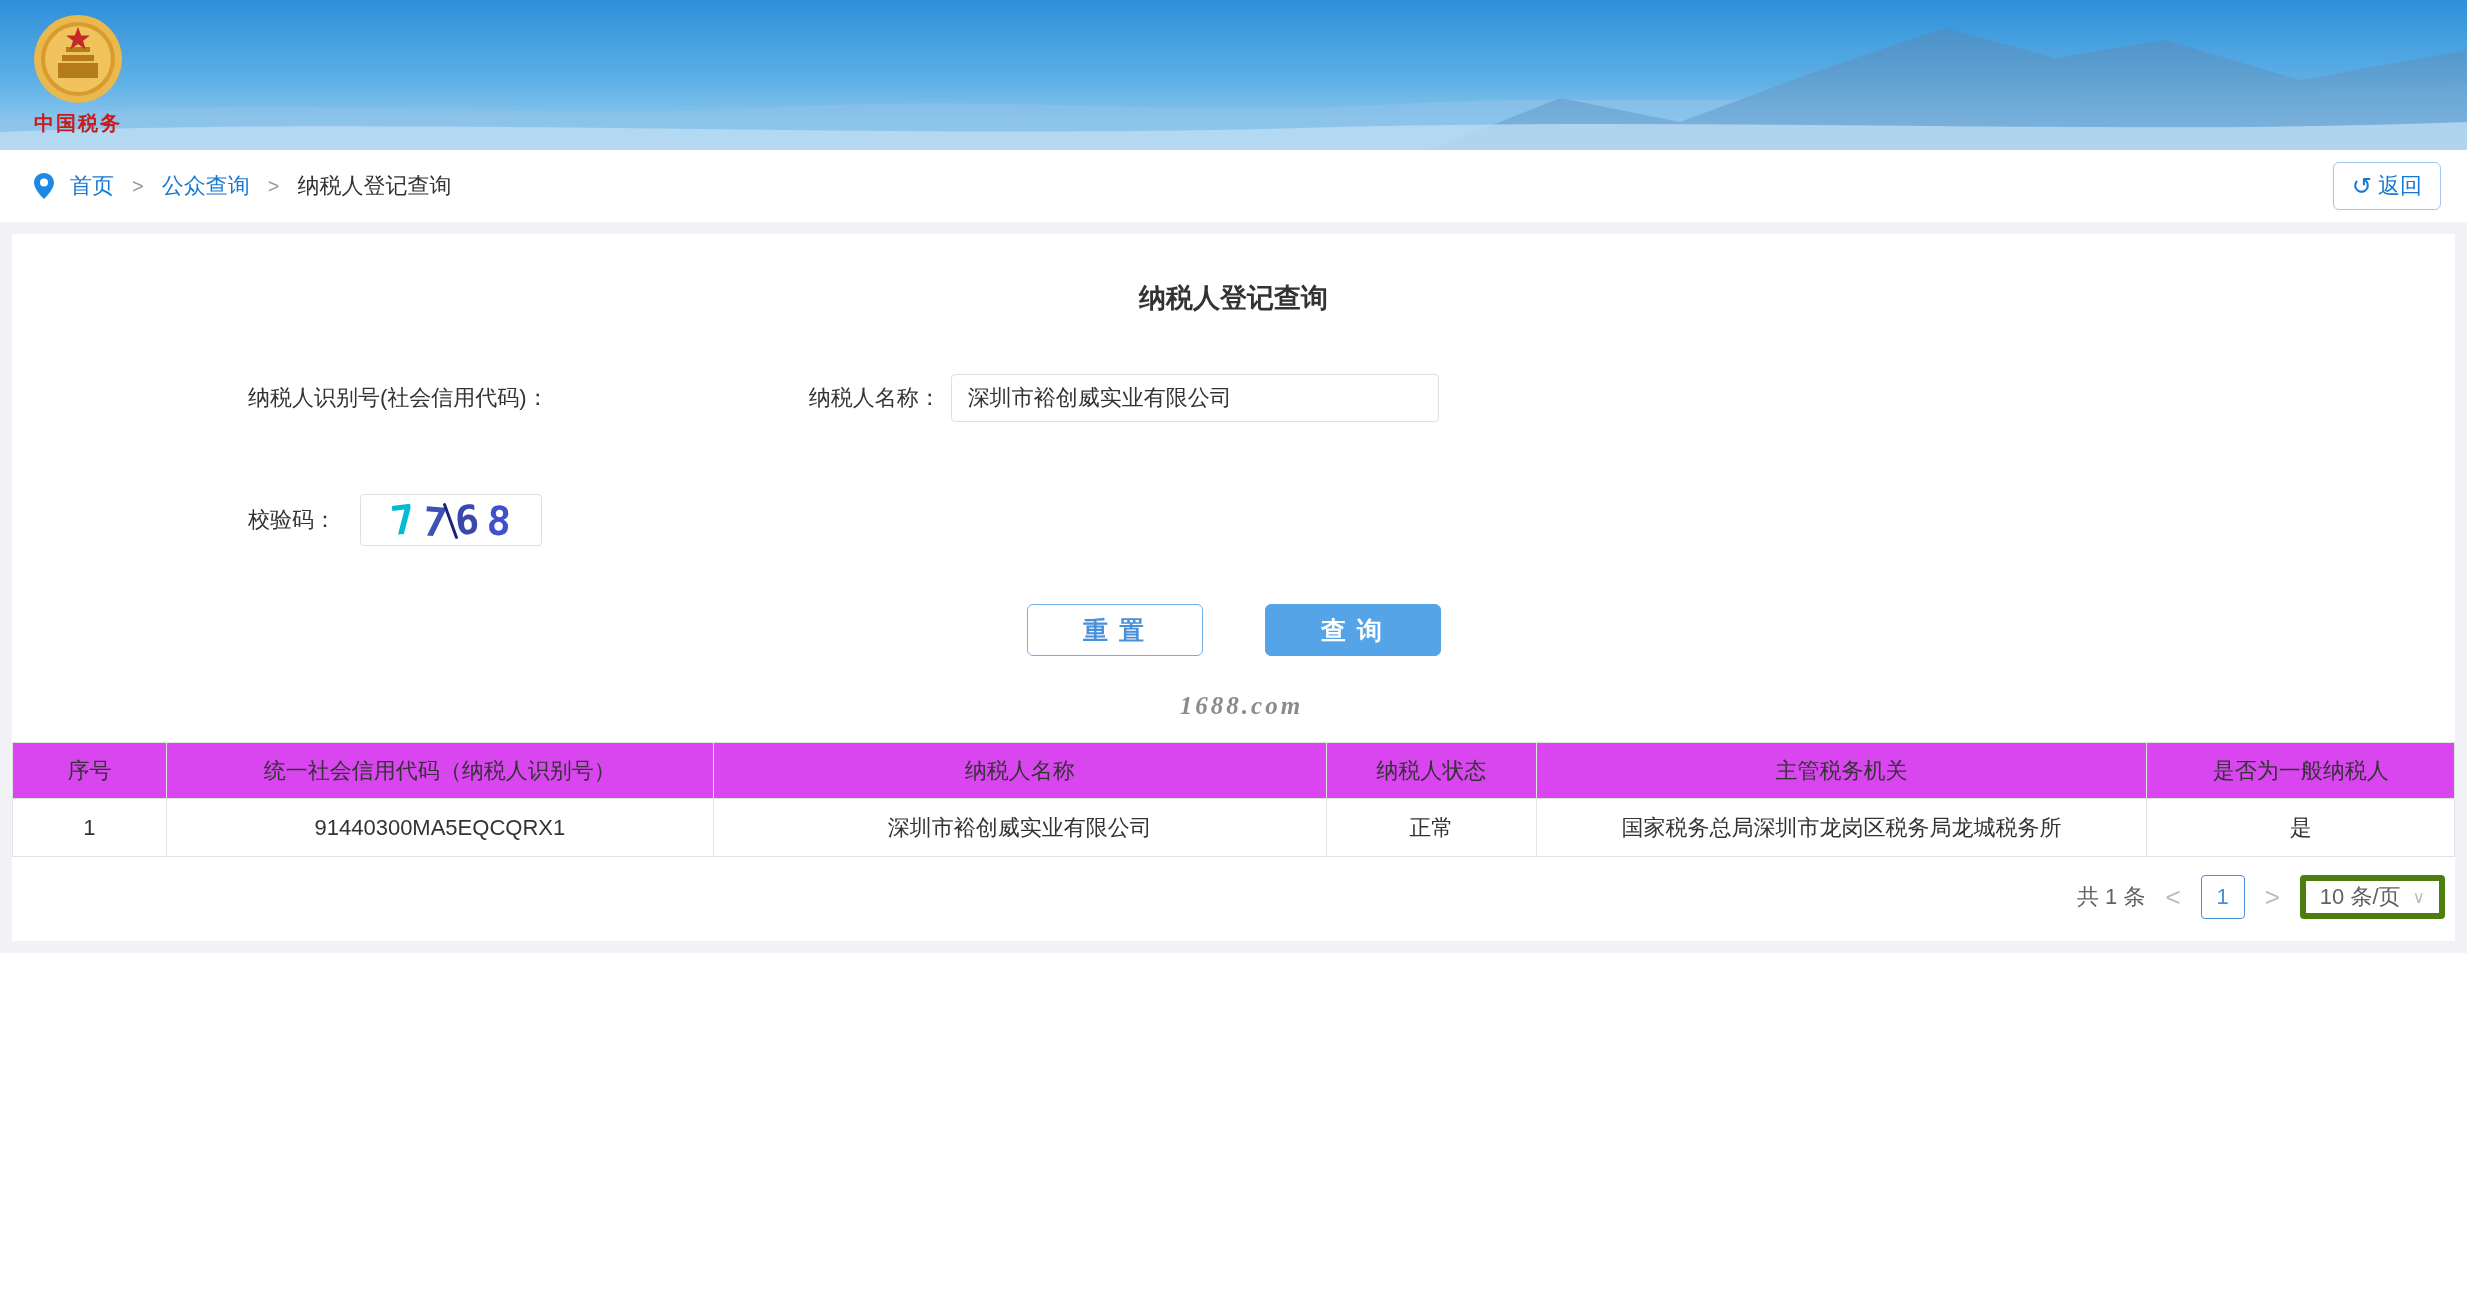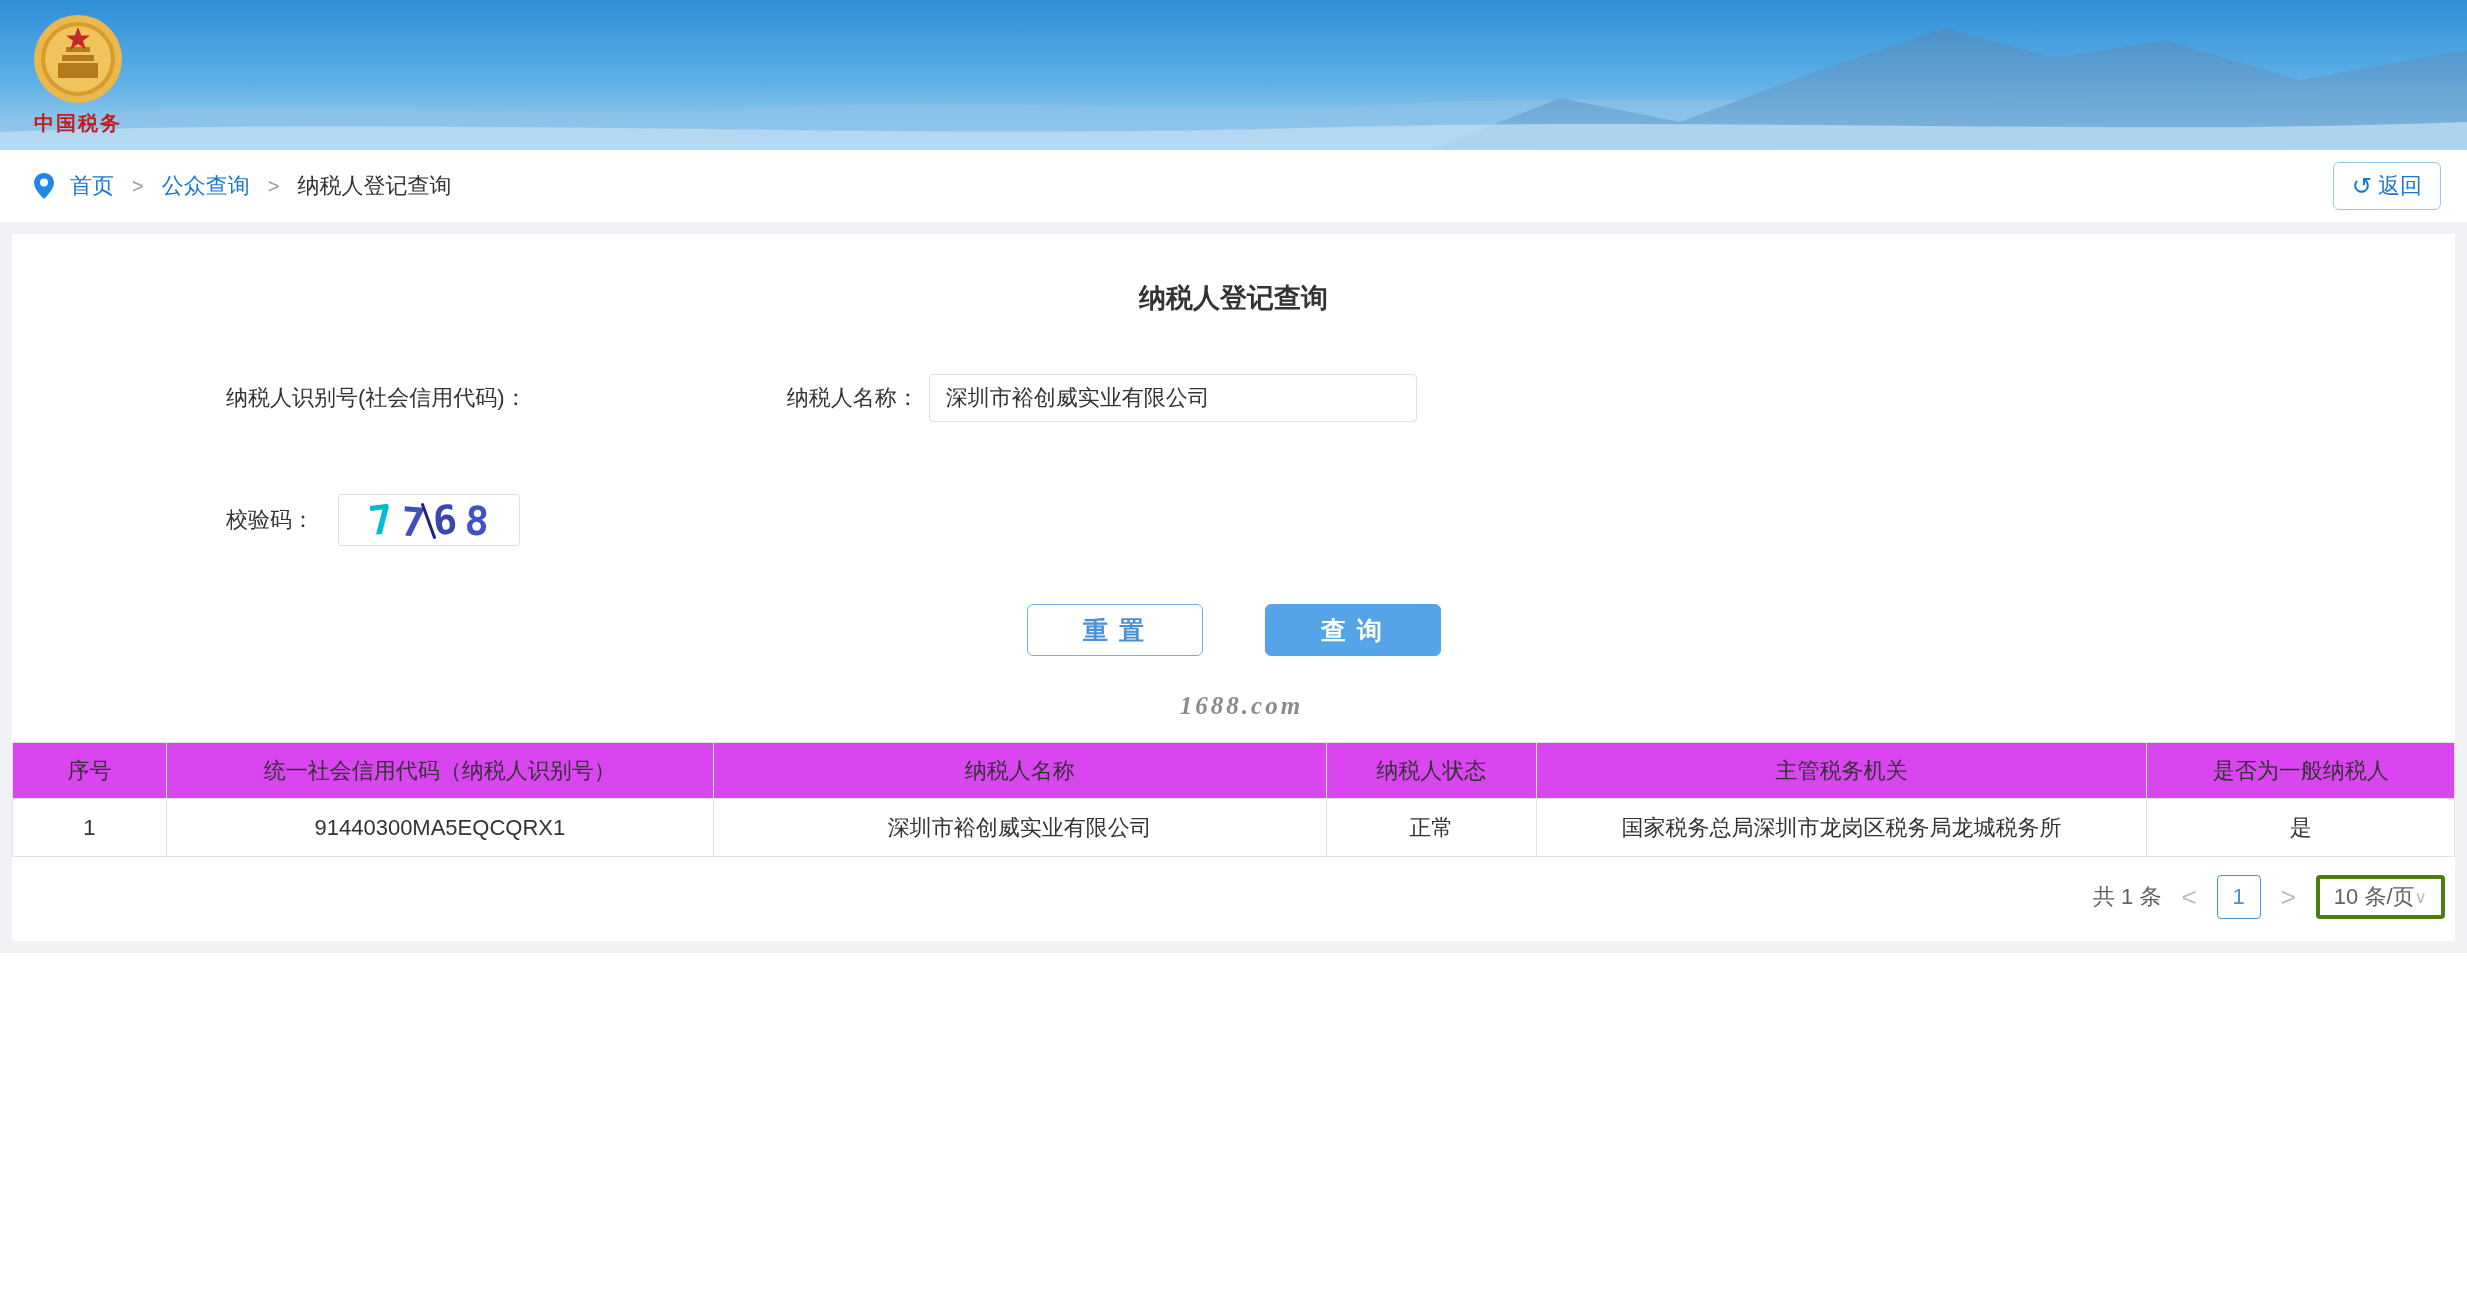--- a/index.html
+++ b/index.html
@@ -24,21 +24,21 @@
   .back-btn { position: absolute; right: 26px; top: 50%; transform: translateY(-50%); height: 48px; padding: 0 18px;
     background: #ffffff; border: 1px solid #9cc6ee; border-radius: 6px; color: #1678d3; font-size: 22px;
     display: flex; align-items: center; gap: 6px; cursor: pointer; font-family: inherit; }
   .back-icon { font-size: 24px; line-height: 1; }
 
   
   .content-bg { background: #f0f2f5; padding: 12px; }
   .card { background: #ffffff; padding-bottom: 22px; }
   .page-title { text-align: center; padding-top: 46px; font-size: 27px; color: #333333; font-weight: bold; }
 
-  .form-area { margin-top: 58px; }
+  .form-area { margin-top: 58px; padding-left: 22px; }
   .form-row { display: flex; align-items: center; margin-left: 214px; }
   .form-row + .form-row { margin-top: 72px; }
   .form-item { display: flex; align-items: center; }
   .form-item label { font-size: 22px; color: #333333; margin-right: 10px; white-space: nowrap; }
   .text-input { width: 450px; height: 48px; border: 1px solid #dcdfe6; border-radius: 4px; font-size: 22px;
     color: #333333; padding: 0 16px; outline: none; font-family: inherit; background: #fff; }
   .text-input::placeholder { color: #bfc4cc; }
   .form-item.right { margin-left: 250px; }
   .name-input { width: 488px; }
 
@@ -69,22 +69,22 @@
   .col-2 { width: 25.1%; }
   .col-3 { width: 8.6%; }
   .col-4 { width: 25.0%; }
   .col-5 { width: 12.6%; }
 
   
   .pagination { display: flex; align-items: center; justify-content: flex-end; gap: 20px; margin-top: 18px; padding-right: 10px; font-size: 22px; color: #606266; }
   .page-arrow { color: #b6bcc6; font-size: 26px; cursor: pointer; line-height: 1; }
   .page-num { width: 44px; height: 44px; border: 1px solid #4a90d9; border-radius: 4px; color: #4a90d9;
     display: flex; align-items: center; justify-content: center; cursor: pointer; background: #fff; }
-  .page-size { border: 4px solid #4d7c0f; border-radius: 4px; height: 44px; padding: 0 14px; display: flex;
-    align-items: center; color: #606266; cursor: pointer; background: #fff; }
+  .page-size { border: 6px solid #4d7c0f; border-radius: 4px; height: 44px; padding: 0 14px; display: flex;
+    align-items: center; gap: 12px; color: #606266; cursor: pointer; background: #fff; }
   .caret { color: #b6bcc6; font-size: 17px; }
 </style>
 </head>
 <body>
 
 <div class="page">
 
   <header class="top-header">
     <svg class="header-bg" viewBox="0 0 2467 150" preserveAspectRatio="none" aria-hidden="true">
       <defs>

